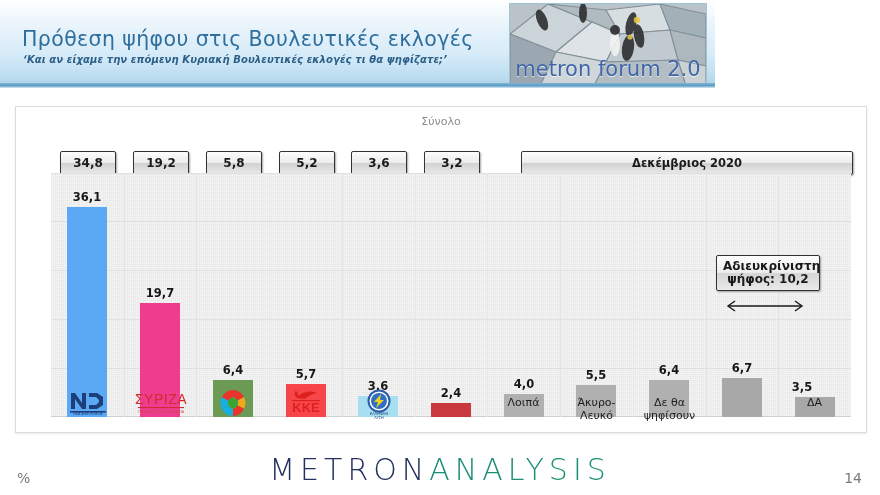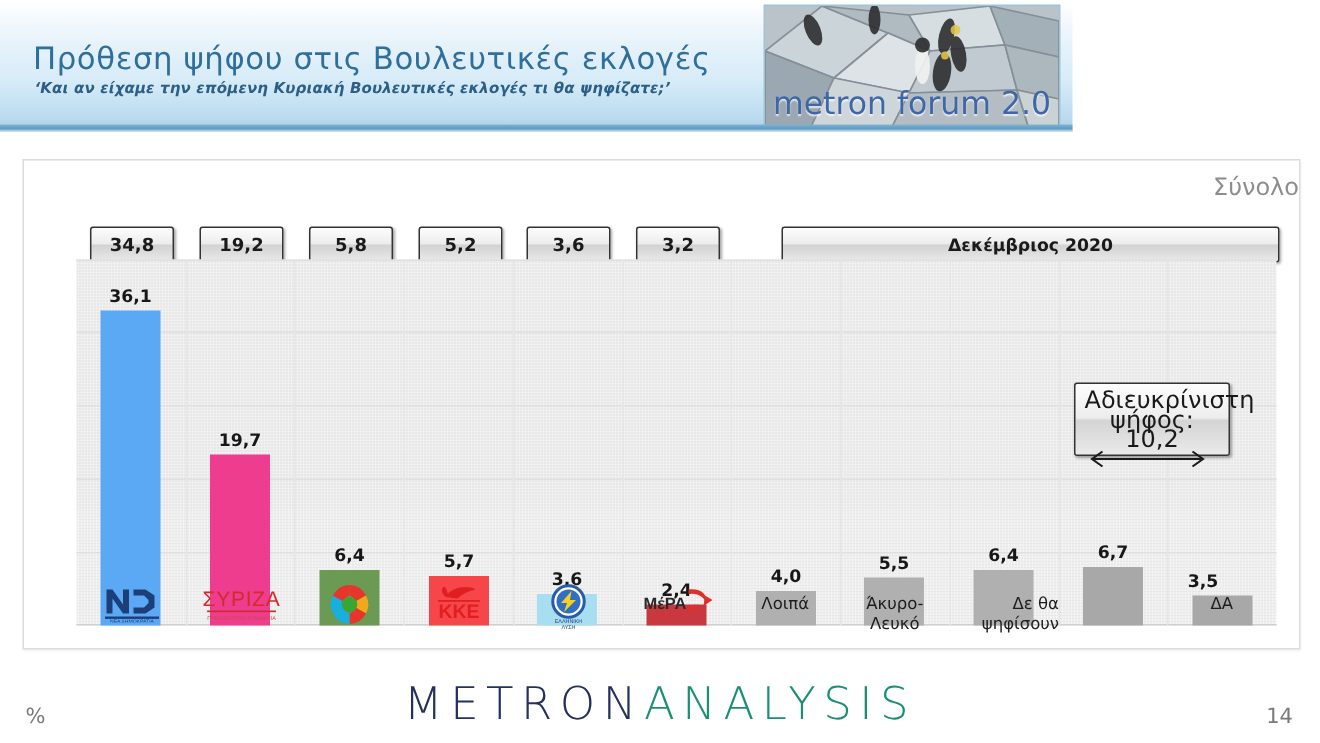--- a/index.html
+++ b/index.html
@@ -42,22 +42,22 @@
     text-shadow:0 1px 1px rgba(255,255,255,.75);
     font-family:"DejaVu Sans","Liberation Sans",sans-serif;
   }
   
   .panel{
     position:absolute;left:15px;top:106px;width:850px;height:325px;
     background:#ffffff;border:1px solid #dcdcdc;
     box-shadow:0 1px 2px rgba(0,0,0,.09);
   }
   .sunolo{
-    position:absolute;left:0;top:8px;width:850px;text-align:right;
-    font-size:16px;color:#8d8d8d;
+    position:absolute;left:0;top:8px;width:850px;text-align:center;
+    font-size:11px;color:#8d8d8d;
   }
   
   .plot{
     position:absolute;left:35px;top:36px;width:800px;height:244px;
     background:
       repeating-linear-gradient(0deg,rgba(0,0,0,.028) 0 1px,transparent 1px 2px),
       repeating-linear-gradient(90deg,rgba(0,0,0,.028) 0 1px,transparent 1px 2px),
       #f5f5f5;
     margin-top: 30px;
   }
@@ -85,21 +85,21 @@
   .bar{position:absolute;bottom:0;}
   .blabel{
     position:absolute;text-align:center;font-size:11.5px;
     font-weight:bold;color:#171717;white-space:nowrap;
   }
   
   .annot{
     position:absolute;border:1px solid #333;border-radius:2px;
     background:linear-gradient(180deg,#fdfdfd 0%,#ededed 48%,#d4d4d4 52%,#eaeaea 100%);
     box-shadow:1px 1px 2px rgba(0,0,0,.35);
-    font-size:16px;font-weight:normal;color:#1a1a1a;
+    font-size:12px;font-weight:bold;color:#1a1a1a;
     text-align:center;line-height:13px;padding:4px 6px;
   }
   
   .catwrap{position:absolute;left:35px;top:282px;width:800px;height:44px;}
   .cat{position:absolute;top:0;text-align:center;}
   .cat .txt{
     font-size:11px;color:#1d1d1d;line-height:13px;
     display:block;padding-top:7px;white-space:pre-line;
   }
   .cat svg{display:block;margin:0 auto;}
@@ -251,34 +251,28 @@
             <text x="20" y="23" font-size="13" fill="#e02020" text-anchor="middle" font-family="sans-serif" font-weight="bold">ΚΚΕ</text>
             <rect x="6" y="11" width="28" height="1.2" fill="#e02020"></rect>
           </svg></span></div>
       <div class="cat" style="left: 291px; width: 73px;"><span><svg width="34" height="32" viewBox="0 0 34 32">
             <circle cx="17" cy="12" r="10.5" fill="#ffffff" stroke="#2b5aa8" stroke-width="2"></circle>
             <circle cx="17" cy="12" r="8" fill="#2f6fc4"></circle>
             <polygon points="19,5 12,13 16,13 14,19 22,11 18,11" fill="#f5d020"></polygon>
             <text x="17" y="26" font-size="3.6" fill="#1c3f7a" text-anchor="middle" font-family="sans-serif">ΕΛΛΗΝΙΚΗ</text>
             <text x="17" y="30" font-size="3.6" fill="#1c3f7a" text-anchor="middle" font-family="sans-serif">ΛΥΣΗ</text>
           </svg></span></div>
-      <div class="cat" style="left: 364px; width: 73px;"><span><svg width="54" height="26" viewBox="0 0 54 26">
-            <text x="4" y="17" font-size="11" fill="#2a2a2a" font-family="sans-serif" font-weight="bold">MέΡΑ</text>
-            <text x="33" y="19" font-size="7" fill="#e0302a" font-family="sans-serif" font-weight="bold">25</text>
-            <path d="M34,4 C42,3 47,7 46,14 C45,9 40,6 34,7 Z" fill="#e0302a"></path>
-            <path d="M44,15 L50,11 L45,8 Z" fill="#e0302a"></path>
-          </svg></span></div>
       <div class="cat" style="left: 436px; width: 73px;">
         <span class="txt">Λοιπά</span>
       </div>
       <div class="cat" style="left: 509px; width: 73px;">
         <span class="txt">Άκυρο-
 Λευκό</span>
       </div>
-      <div class="cat" style="left: 582px; width: 73px; text-align: right;">
+      <div class="cat" style="left: 582px; width: 73px;">
         <span class="txt">Δε θα
 ψηφίσουν</span>
       </div>
       <div class="cat" style="left: 727px; width: 73px;">
         <span class="txt">ΔΑ</span>
       </div>
     </div>
 </div>
 
 <div class="pct">%</div>

